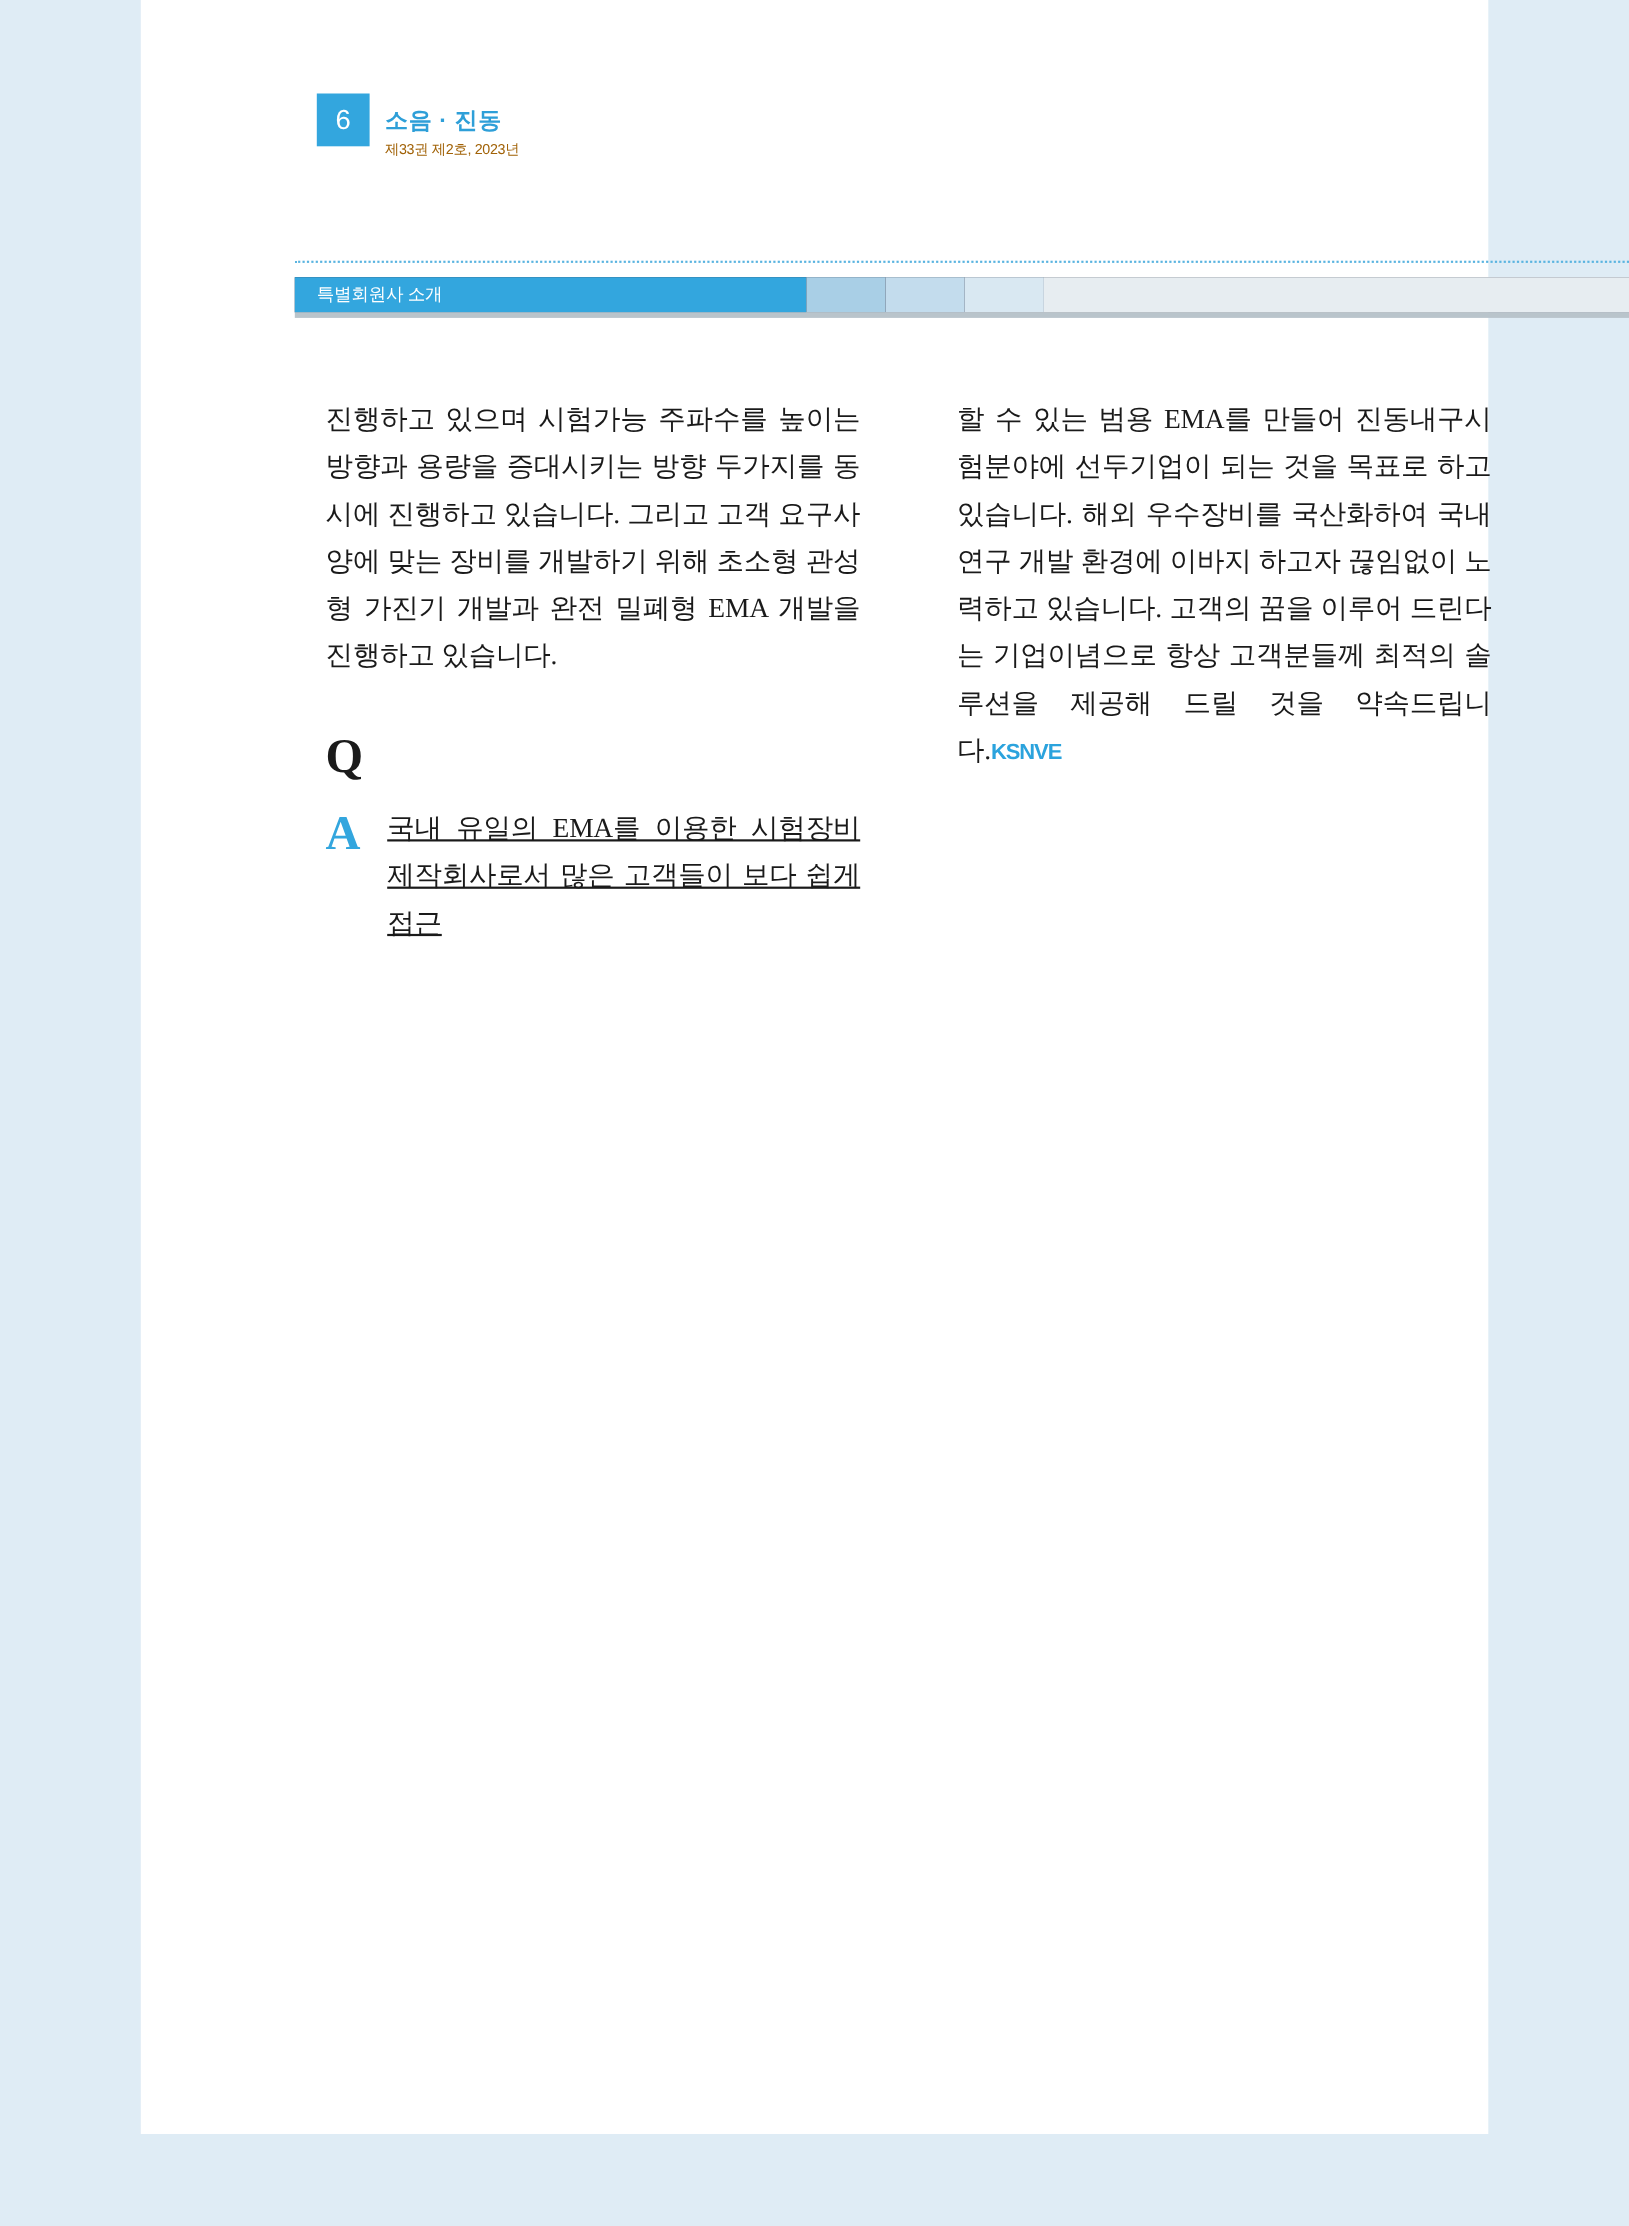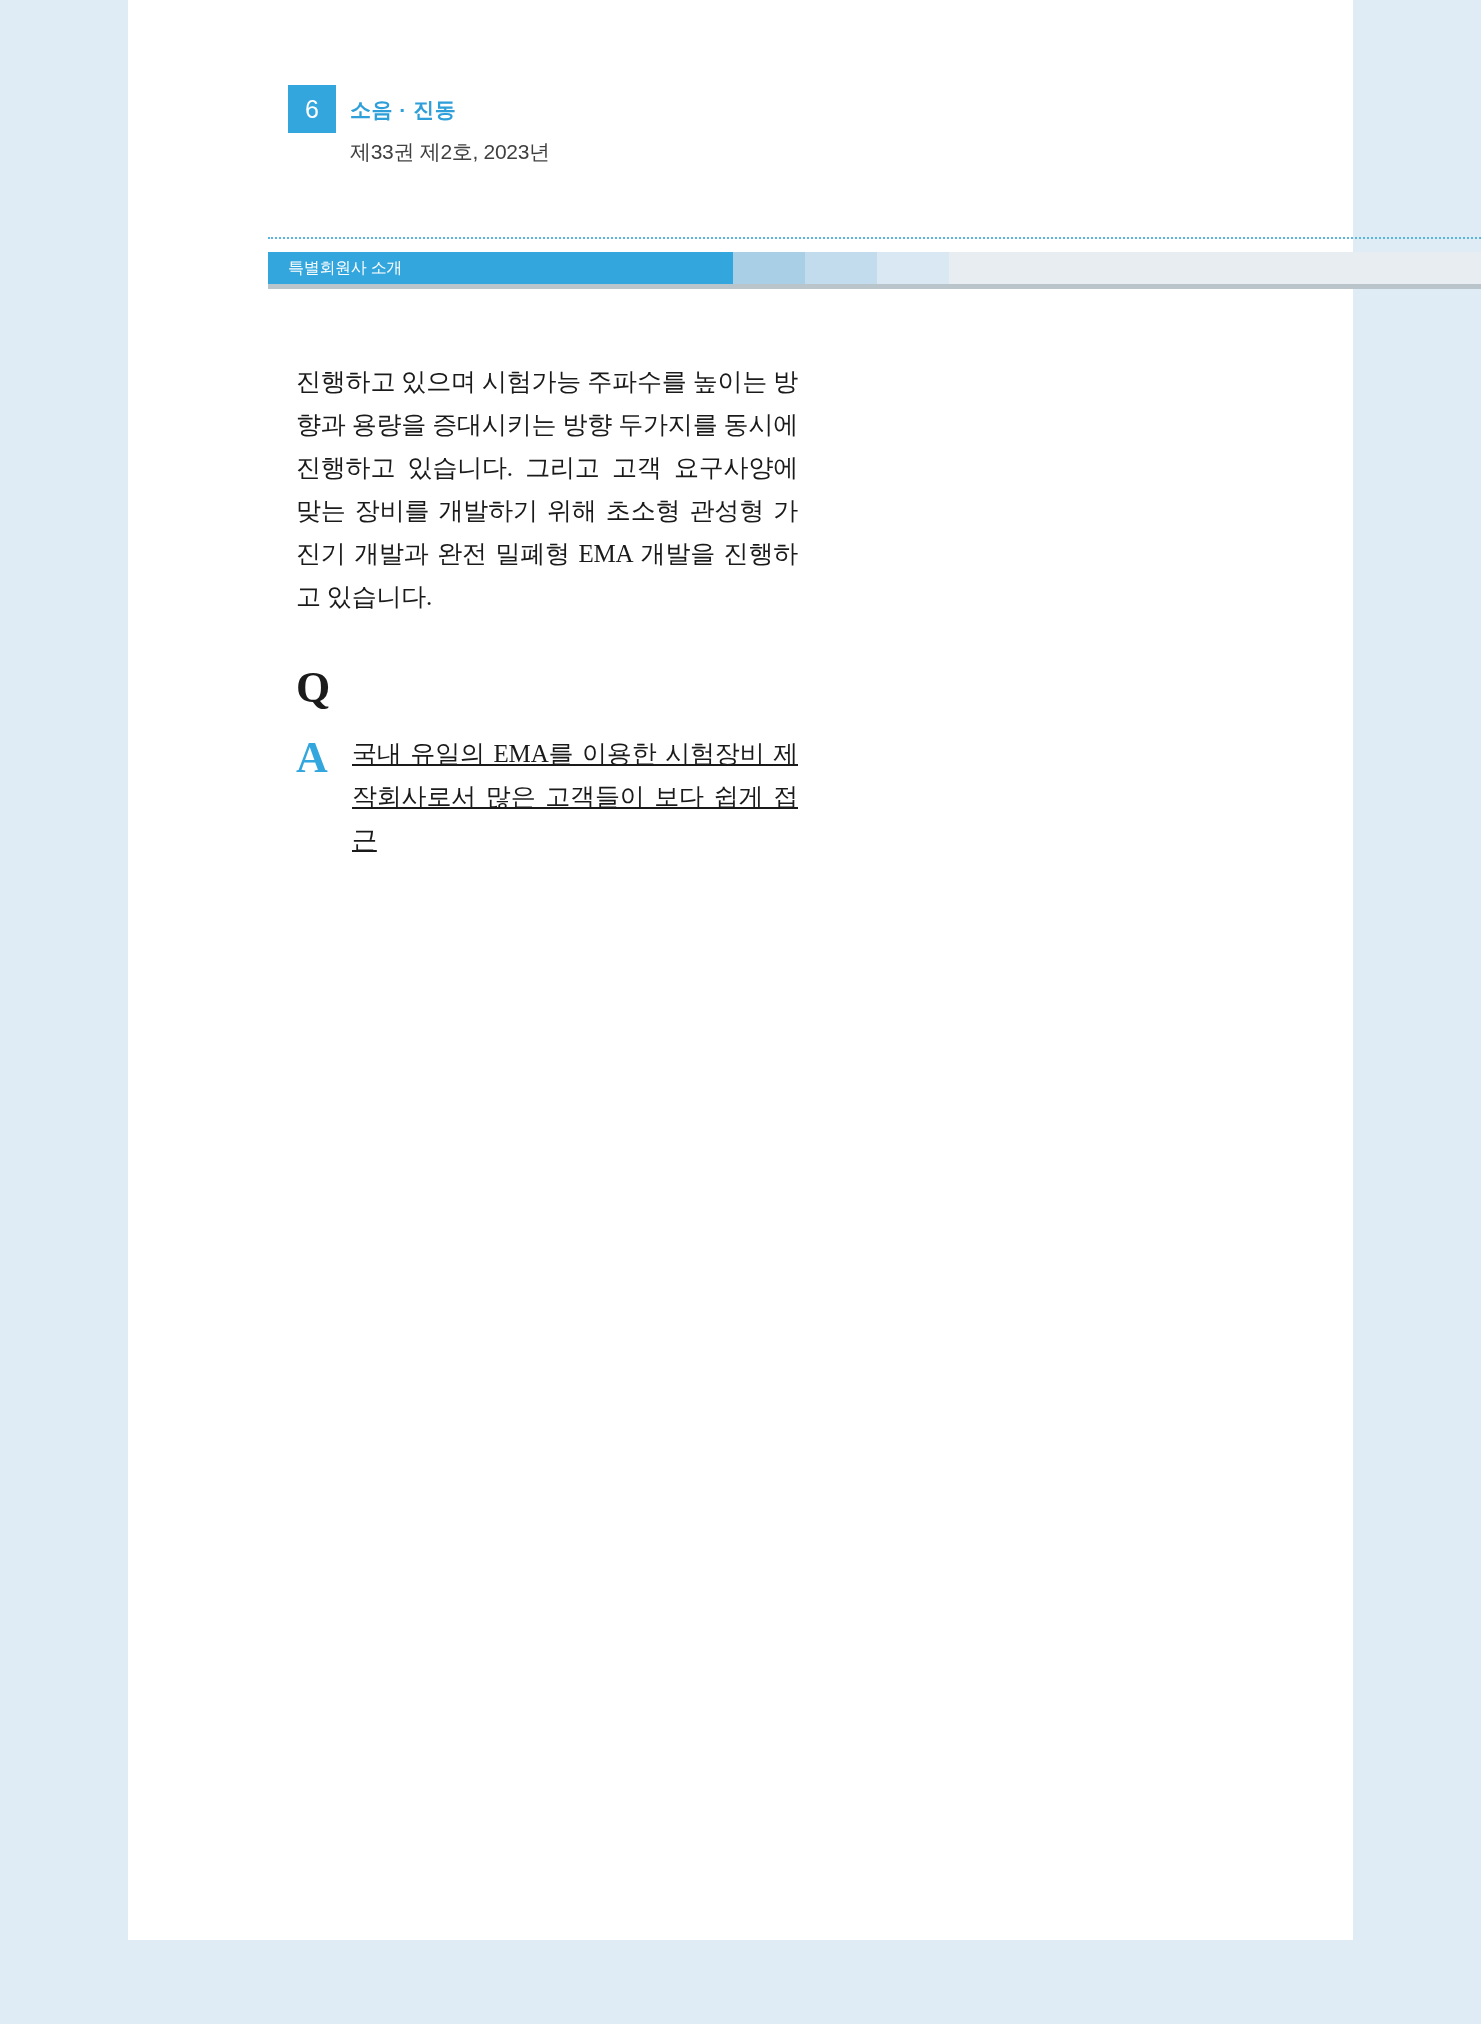--- a/index.html
+++ b/index.html
@@ -51,24 +51,24 @@
   .journal-title {
     color: #2e9fd8;
     font-family: "Liberation Sans", sans-serif;
     font-weight: bold;
     font-size: 21px;
     letter-spacing: 0.5px;
     line-height: 1.15;
     margin-top: 12px;
   }
   .journal-issue {
-    color: #404040;
-    font-family: "Liberation Sans", sans-serif;
-    font-size: 21px;
-    margin-top: 16px;
+    color: #a16207;
+    font-family: "Liberation Sans", sans-serif;
+    font-size: 13px;
+    margin-top: 5px;
     letter-spacing: -0.3px;
   }
 
   
   .dotted-rule {
     position: absolute;
     left: 140px;
     top: 237px;
     width: 1213px;
     border-top: 2px dotted #5ab4e0;
@@ -245,16 +245,19 @@
         <div class="qa-row">
           <div class="qa-mark q">Q</div>
         </div>
         <div class="qa-row a-row">
           <div class="qa-mark a">A</div>
           <div class="a-text">국내 유일의 EMA를 이용한 시험장비 제작회사로서 많은 고객들이 보다 쉽게 접근</div>
         </div>
       </div>
     </div>
 
+    <div class="col">
+      <p class="body-text"><span>할 수 있는 범용 EMA를 만들어 진동내구시험분야에 선두기업이 되는 것을 목표로 하고 있습니다. 해외 우수장비를 국산화하여 국내 연구 개발 환경에 이바지 하고자 끊임없이 노력하고 있습니다. 고객의 꿈을 이루어 드린다는 기업이념으로 항상 고객분들께 최적의 솔루션을 제공해 드릴 것을 약속드립니다.</span><span class="endmark">KSNVE</span></p>
+    </div>
 
   </div>
 
 </div>
 
 </body></html>

